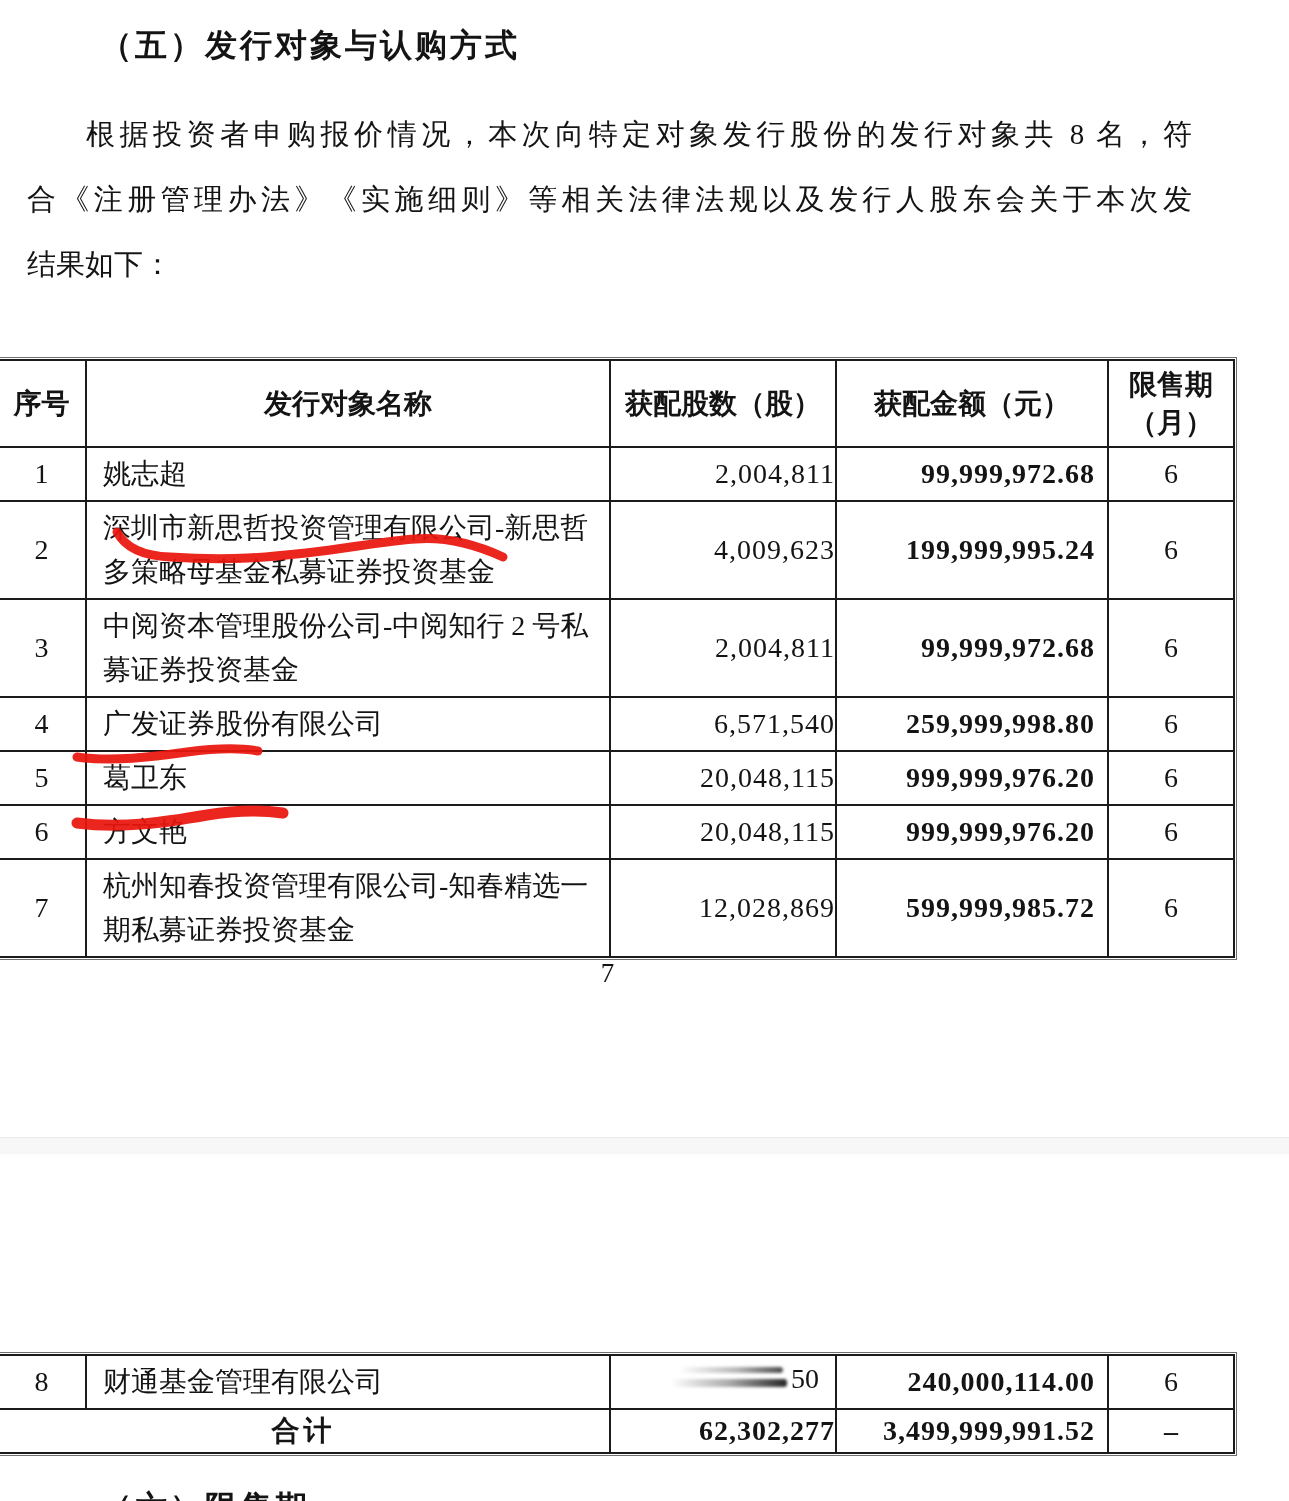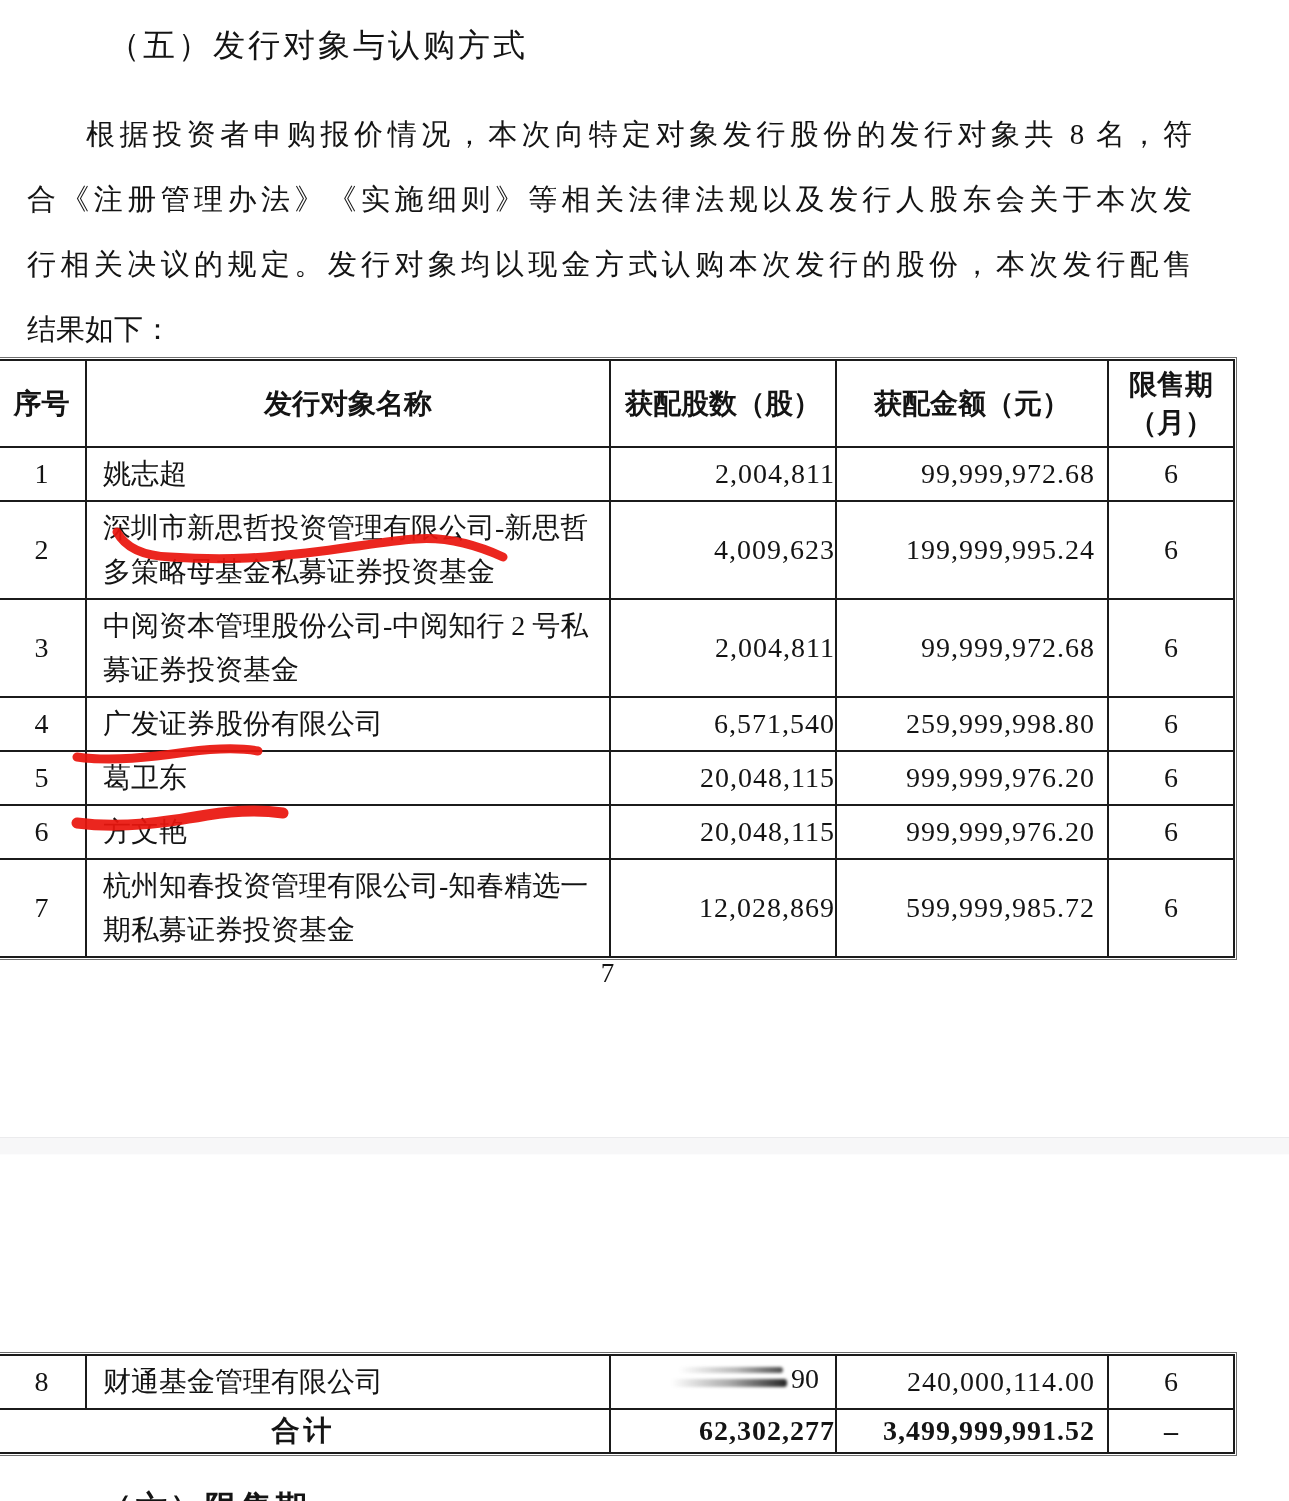--- a/index.html
+++ b/index.html
@@ -3,23 +3,23 @@
 <meta charset="utf-8">
 <style>
   html,body{margin:0;padding:0;}
   body{
     width:1289px;height:1501px;position:relative;overflow:hidden;
     background:#ffffff;color:#141414;
     font-family:"Liberation Serif","DejaVu Serif",serif;
   }
   
   .section-heading{
-    position:absolute;top:24px;left:108px;
+    position:absolute;top:24px;left:100px;
     font-family:"Liberation Sans","DejaVu Sans",sans-serif;
-    font-weight:normal;font-size:32px;letter-spacing:3px;white-space:nowrap;
+    font-weight:bold;font-size:32px;letter-spacing:3px;white-space:nowrap;
   }
   .intro{position:absolute;top:102px;left:27px;width:1165px;font-size:29px;font-family:Liberation Serif, serif;}
   .intro .line{
     height:65px;line-height:65px;white-space:nowrap;
     text-align:justify;text-align-last:justify;overflow:hidden;
   }
   .intro .line.first{padding-left:59px;}
   .intro .line.last{text-align-last:left;}
   
   .tbl-wrap{
@@ -30,21 +30,21 @@
   .tbl-wrap.t2{top:1352px;}
   table{border-collapse:collapse;table-layout:fixed;width:1237px;}
   td,th{
     border:2px solid #1b1b1b;font-size:28px;font-weight:normal;
     overflow:hidden;vertical-align:middle;padding:0;
   }
   thead th{font-weight:bold;text-align:center;line-height:38px;}
   .c-idx{text-align:center;}
   .c-name{text-align:left;padding:4px 10px 4px 16px;line-height:44px;margin-left:36px;}
   .c-shares{text-align:right;letter-spacing:1px;}
-  .c-amt{text-align:right;padding-right:12px;letter-spacing:1px;}
+  .c-amt{text-align:right;padding-right:12px;letter-spacing:1px;font-weight:bold;}
   .c-lock{text-align:center;}
   tr.h87{height:87px;} tr.h48{height:48px;} tr.h88{height:88px;}
   tr.h80{height:80px;} tr.h46{height:46px;} tr.h44{height:44px;} tr.h84{height:84px;}
   .total-row td{font-weight:bold;}
   .total-label{text-align:center;letter-spacing:4px;}
   
   .smudge-cell{position:relative;}
   .smudge-cell .suffix{
     position:absolute;right:16px;top:0;height:46px;line-height:46px;font-size:28px;
   }
@@ -78,21 +78,20 @@
   }
 </style>
 </head>
 <body>
 
 <div class="section-heading">（五）发行对象与认购方式</div>
 
 <div class="intro">
   <div class="line first">根据投资者申购报价情况，本次向特定对象发行股份的发行对象共 8 名，符</div>
   <div class="line">合《注册管理办法》《实施细则》等相关法律法规以及发行人股东会关于本次发</div>
-  <div class="line">行相关决议的规定。发行对象均以现金方式认购本次发行的股份，本次发行配售</div>
   <div class="line last">结果如下：</div>
 </div>
 
 <div class="tbl-wrap t1">
   <table>
     <colgroup>
       <col style="width:89px">
         <col style="width:524px">
         <col style="width:226px">
       <col style="width:272px">
@@ -177,21 +176,21 @@
       <col style="width:272px">
         <col style="width:126px">
     </colgroup>
     <tbody>
       <tr class="h46">
         <td class="c-idx">8</td>
         <td class="c-name">财通基金管理有限公司</td>
         <td class="smudge-cell">
           <span class="smudge-streak top"></span>
           <span class="smudge-streak bottom"></span>
-          <span class="suffix">90</span>
+          <span class="suffix">50</span>
         </td>
         <td class="c-amt">240,000,114.00</td>
         <td class="c-lock">6</td>
       </tr>
       <tr class="h44 total-row">
         <td class="total-label" colspan="2">合计</td>
         <td class="c-shares">62,302,277</td>
         <td class="c-amt">3,499,999,991.52</td>
         <td class="c-lock">–</td>
       </tr>

